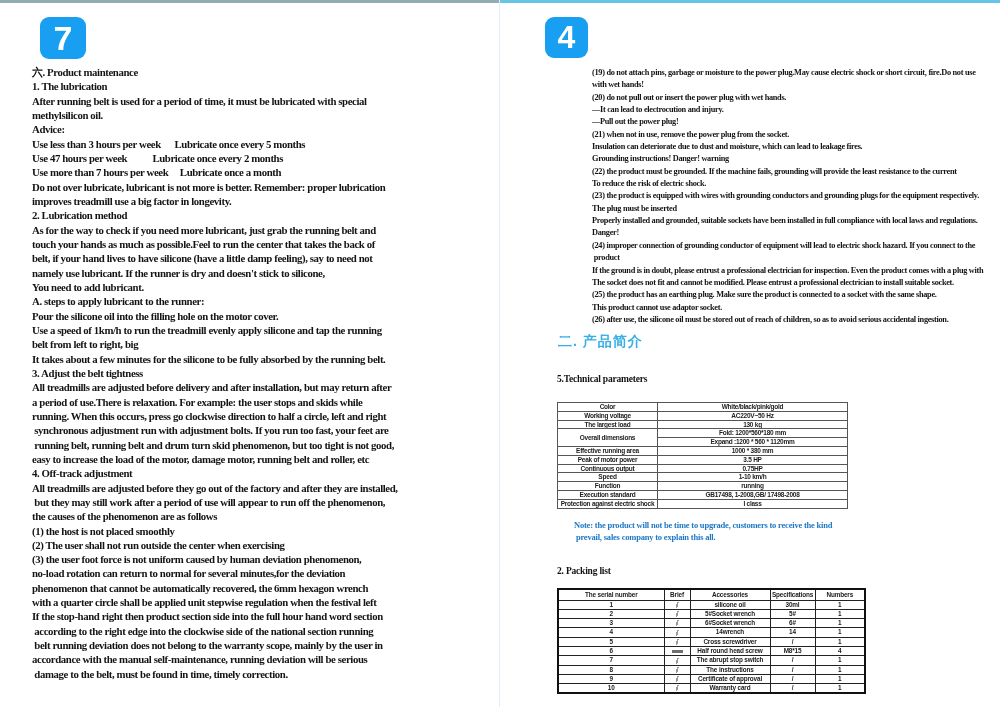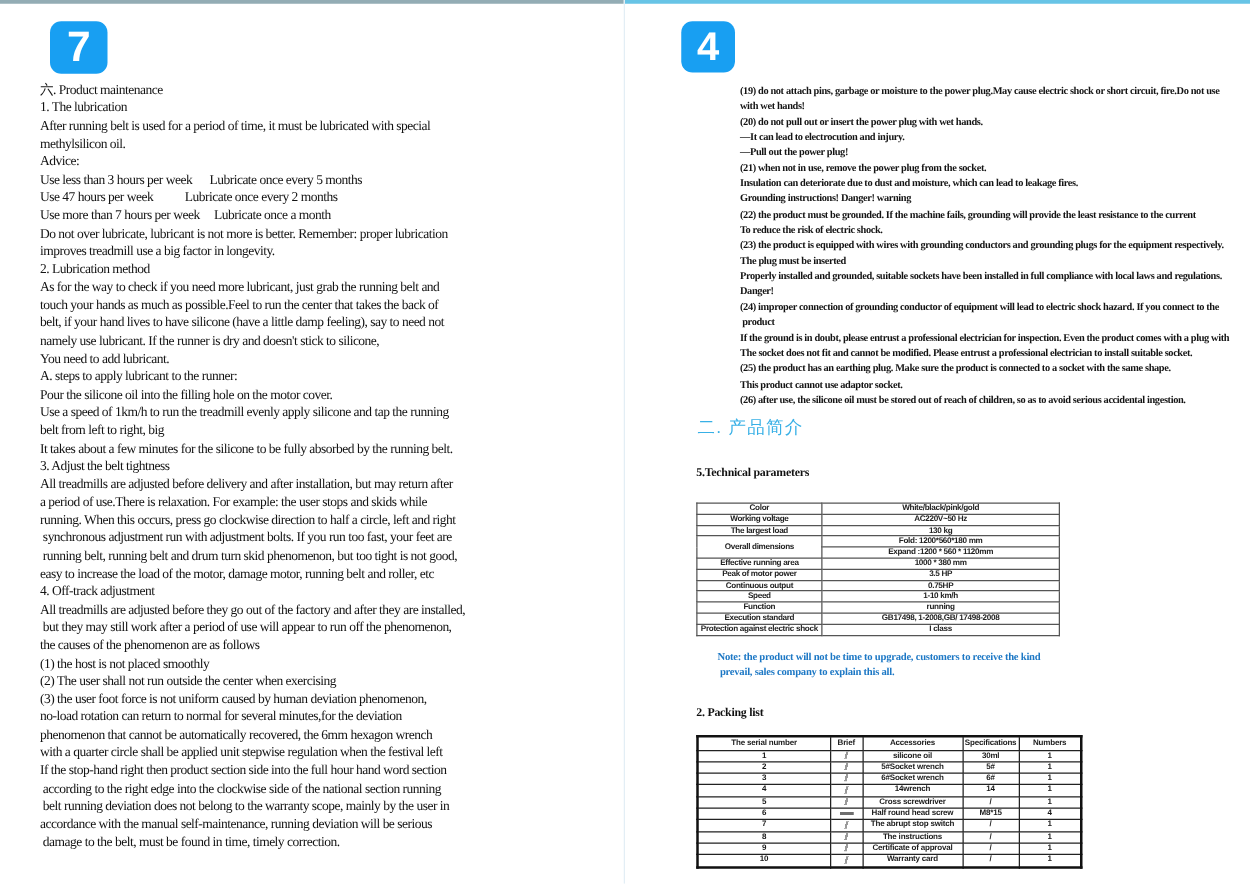--- a/index.html
+++ b/index.html
@@ -19,33 +19,33 @@
   .badge {
     position: absolute; background: #189ff2; color: #ffffff;
     font-family: "Liberation Sans", sans-serif; font-weight: bold;
     text-align: center; border-radius: 9px;
   }
   .badge-7 { left: 40px;  top: 17px; width: 46px; height: 42px; font-size: 34px; line-height: 42px; }
   .badge-4 { left: 545px; top: 17px; width: 43px; height: 41px; font-size: 32px; line-height: 41px; }
 
   .body-left {
     position: absolute; left: 32px; top: 65px; width: 466px;
-    font-weight: normal; font-size: 10.8px; letter-spacing: -0.4px;
+    font-weight: bold; font-size: 10.8px; letter-spacing: -0.4px;
     line-height: 14.33px; color: #141414; white-space: pre;
   }
   .body-right {
     position: absolute; left: 552px; top: 67px; width: 468px;
     font-weight: bold; font-size: 8.3px; letter-spacing: -0.3px;
     line-height: 12.35px; color: #141414; white-space: pre; margin-left: 40px;
   }
 
   .cjk-heading {
     position: absolute; left: 558px; top: 333px; margin: 0;
     font-family: "Liberation Sans", sans-serif;
-    font-size: 14px; font-weight: normal; color: #38b0e6; letter-spacing: 1px;
+    font-size: 14px; font-weight: bold; color: #38b0e6; letter-spacing: 1px;
   }
   .subtitle {
     position: absolute; font-weight: bold; font-size: 9.5px;
     color: #111111; letter-spacing: -0.2px;
   }
   .t1 { left: 557px; top: 374px; }
   .t2 { left: 557px; top: 566px; }
 
   .note {
     position: absolute; left: 574px; top: 519px;

